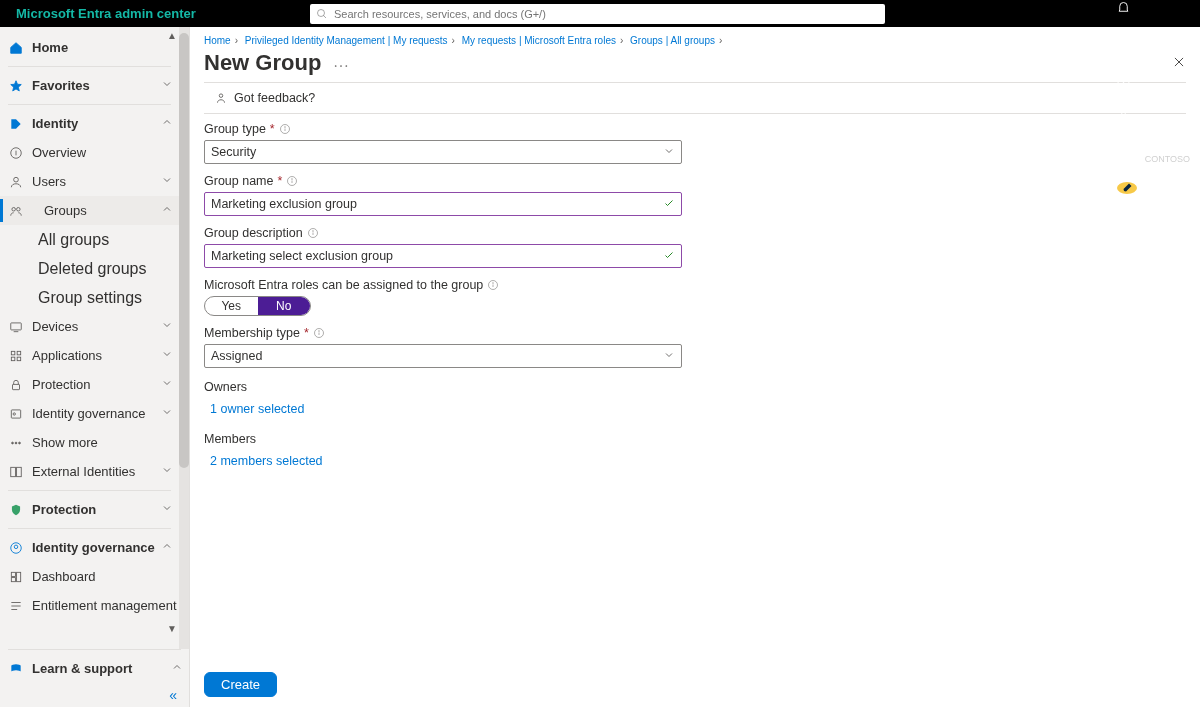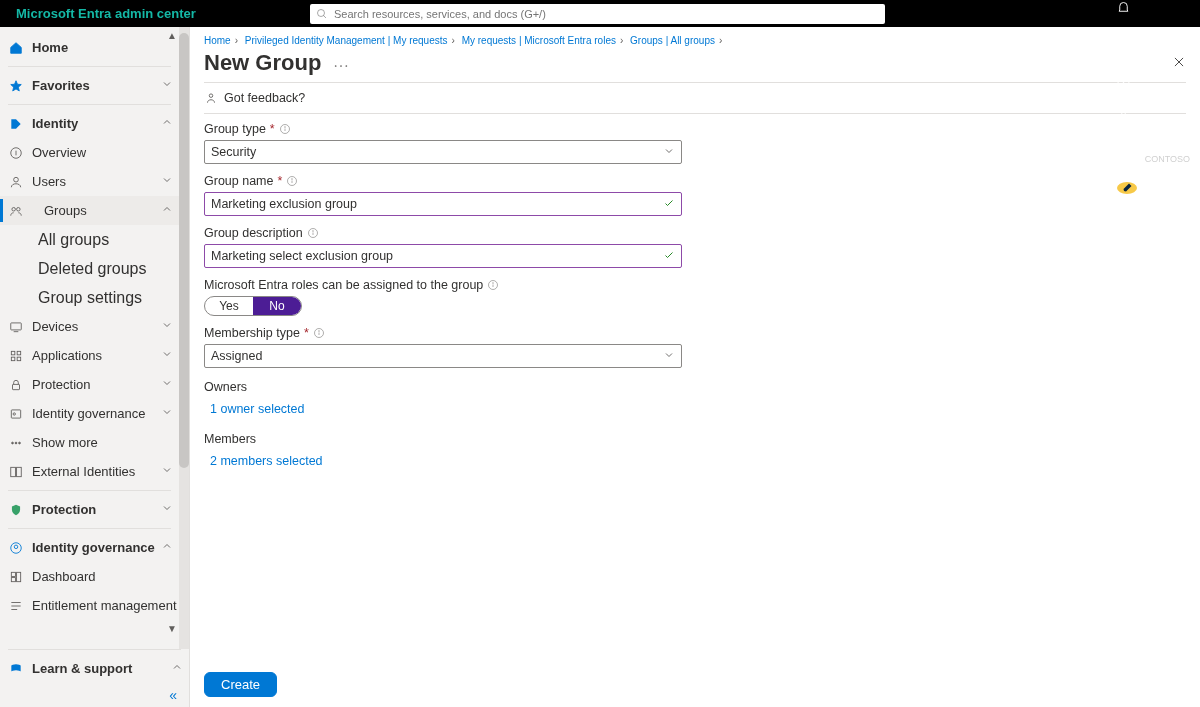--- a/index.html
+++ b/index.html
@@ -41,32 +41,32 @@
     .main { flex:1; display:flex; flex-direction:column; }
     .crumb-row { padding: 8px 14px 0 14px; font-size:10px; color:#0078d4;}
     .crumb-row a { color:#0078d4; text-decoration:none; }
     .crumb-row .sep-c { color:#605e5c; margin:0 4px;}
     .title-row { display:flex; align-items:center; padding: 4px 14px 6px 14px; }
     .title-row h1 { font-size:22px; font-weight:600; }
     .title-row .more svg { width:16px; height:4px; }
     .title-row .close { margin-left:auto; }
     .title-row .close svg { width:14px; height:14px; stroke:#323130; stroke-width:1.5;}
     .divider { height:1px; background:#e1dfdd; margin: 0 14px; }
-    .toolbar { padding: 8px 14px; display:flex; align-items:center; gap:6px; font-size:12.5px; color:#323130;}
+    .toolbar { padding: 8px 14px; display:flex; align-items:center; gap:6px; font-size:12.5px; color:#323130;margin-left:10px;}
     .toolbar svg { width:14px; height:14px; stroke:#605e5c; fill:none; stroke-width:1.5;}
     .form { padding: 2px 14px; display:flex; flex-direction:column; gap:4px; }
     .field-label { font-size:12.5px; color:#323130; display:flex; align-items:center; gap:4px; margin-top:6px;}
     .req { color:#a4262c;}
     .info svg { width:12px; height:12px; stroke:#605e5c; fill:none; display:block;}
     .select, .tinput { width:478px; height:24px; border:1px solid #8a8886; border-radius:2px; display:flex; align-items:center; padding:0 6px; font-size:12.5px; position:relative; background:#fff;}
     .select.valid, .tinput.valid { border-color:#8d4aa8;}
     .select .caret, .tinput .mark { position:absolute; right:6px; }
     .caret svg, .mark svg { width:12px; height:12px; stroke:#605e5c; fill:none; stroke-width:1.8;}
     .mark svg { stroke:#107c10;}
-    .toggle { width:98px; height:20px; border:1px solid #8a8886; border-radius:10px; display:flex; overflow:hidden; font-size:12px;}
+    .toggle { width:107px; height:20px; border:1px solid #8a8886; border-radius:10px; display:flex; overflow:hidden; font-size:12px;}
     .toggle .seg { flex:1; display:flex; align-items:center; justify-content:center; cursor:pointer;}
     .toggle .seg.on { background:#4c1d95; color:#fff;}
     .link { color:#0078d4; font-size:12.5px; cursor:pointer; padding:4px 0 4px 6px;}
     .section-label { font-size:12.5px; margin-top:8px;}
     .footer { margin-top:auto; padding: 10px 14px; }
     .btn-primary { background:#0078d4; color:#fff; border:1px solid #0078d4; border-radius:6px; padding:4px 16px; font-size:13px; cursor:pointer; }
 
     .arrow-tri { font-size:10px; color:#605e5c;}
 
     

